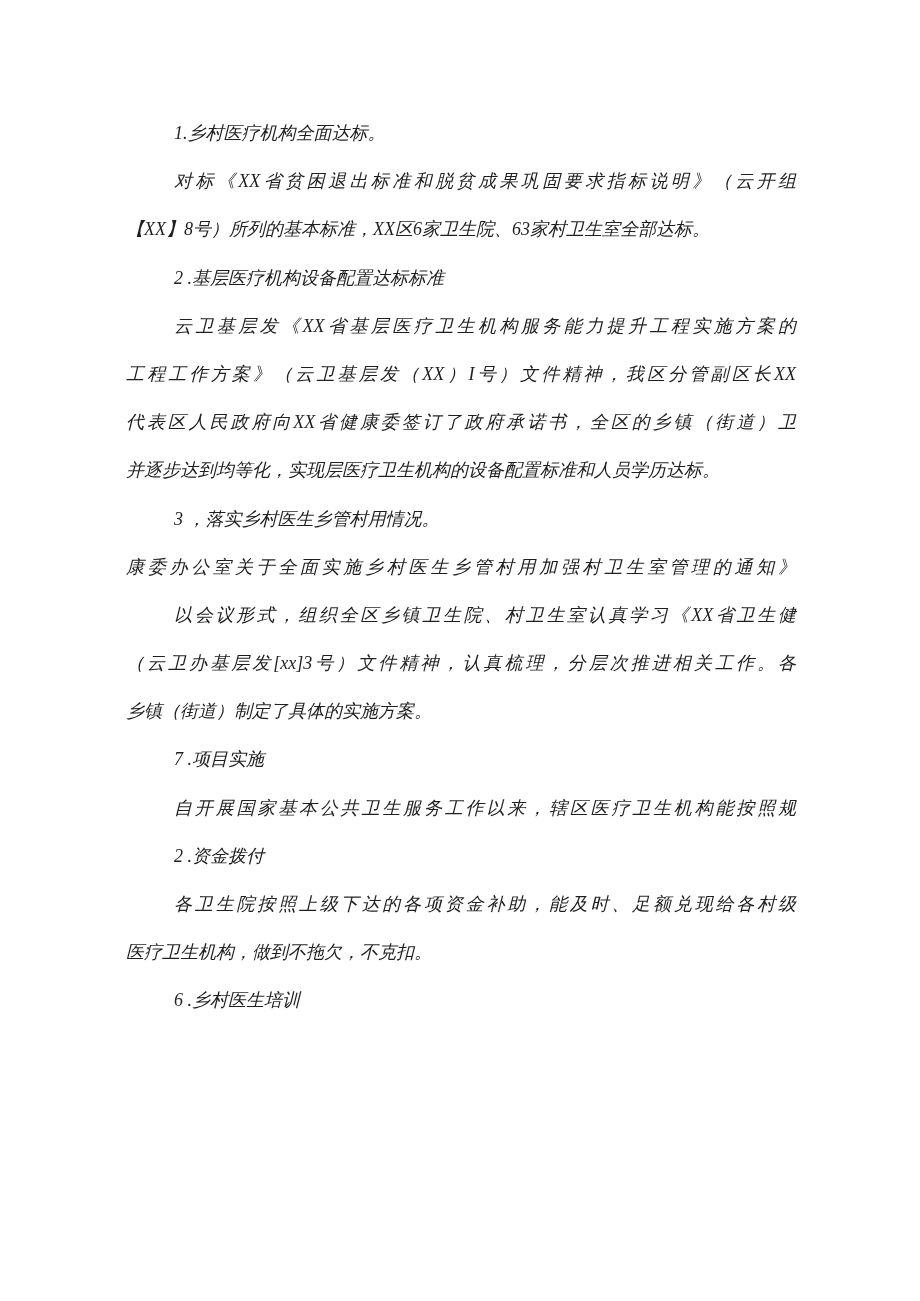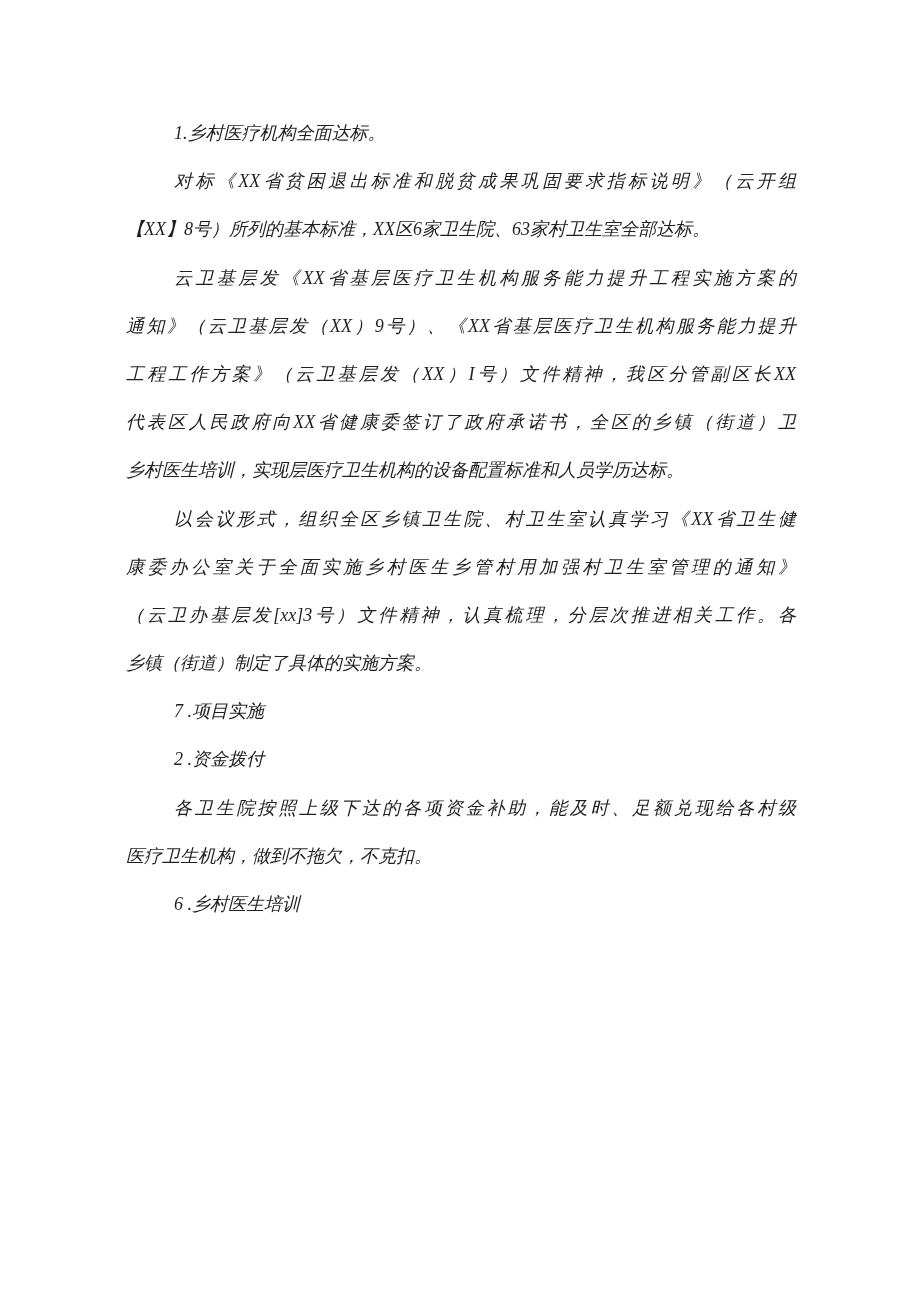--- a/index.html
+++ b/index.html
@@ -41,28 +41,30 @@
   }
 </style>
 </head>
 <body>
 
 <div class="page" style="background: rgb(255, 255, 255);">
   <div class="textblock" id="textblock" style="color: rgb(31, 31, 31);">
       <div class="line indent">1.乡村医疗机构全面达标。</div>
       <div class="line indent justify">对标《XX省贫困退出标准和脱贫成果巩固要求指标说明》（云开组</div>
       <div class="line">【XX】8号）所列的基本标准，XX区6家卫生院、63家村卫生室全部达标。</div>
+      <div class="line indent">2 .基层医疗机构设备配置达标标准</div>
       <div class="line indent justify">云卫基层发《XX省基层医疗卫生机构服务能力提升工程实施方案的</div>
-      <div class="line justify">通知》（云卫基层发（XX）9号）、《XX省基层医疗卫生机构服务能力提升</div>
       <div class="line justify">工程工作方案》（云卫基层发（XX）I号）文件精神，我区分管副区长XX</div>
       <div class="line justify">代表区人民政府向XX省健康委签订了政府承诺书，全区的乡镇（街道）卫</div>
-      <div class="line">乡村医生培训，实现层医疗卫生机构的设备配置标准和人员学历达标。</div>
+      <div class="line">并逐步达到均等化，实现层医疗卫生机构的设备配置标准和人员学历达标。</div>
+      <div class="line indent">3 ，落实乡村医生乡管村用情况。</div>
+      <div class="line justify">康委办公室关于全面实施乡村医生乡管村用加强村卫生室管理的通知》</div>
       <div class="line indent justify">以会议形式，组织全区乡镇卫生院、村卫生室认真学习《XX省卫生健</div>
-      <div class="line justify">康委办公室关于全面实施乡村医生乡管村用加强村卫生室管理的通知》</div>
       <div class="line justify">（云卫办基层发[xx]3号）文件精神，认真梳理，分层次推进相关工作。各</div>
       <div class="line">乡镇（街道）制定了具体的实施方案。</div>
       <div class="line indent">7 .项目实施</div>
+      <div class="line indent justify">自开展国家基本公共卫生服务工作以来，辖区医疗卫生机构能按照规</div>
       <div class="line indent">2 .资金拨付</div>
       <div class="line indent justify">各卫生院按照上级下达的各项资金补助，能及时、足额兑现给各村级</div>
       <div class="line">医疗卫生机构，做到不拖欠，不克扣。</div>
       <div class="line indent">6 .乡村医生培训</div>
     </div>
 </div>
 
 </body></html>

